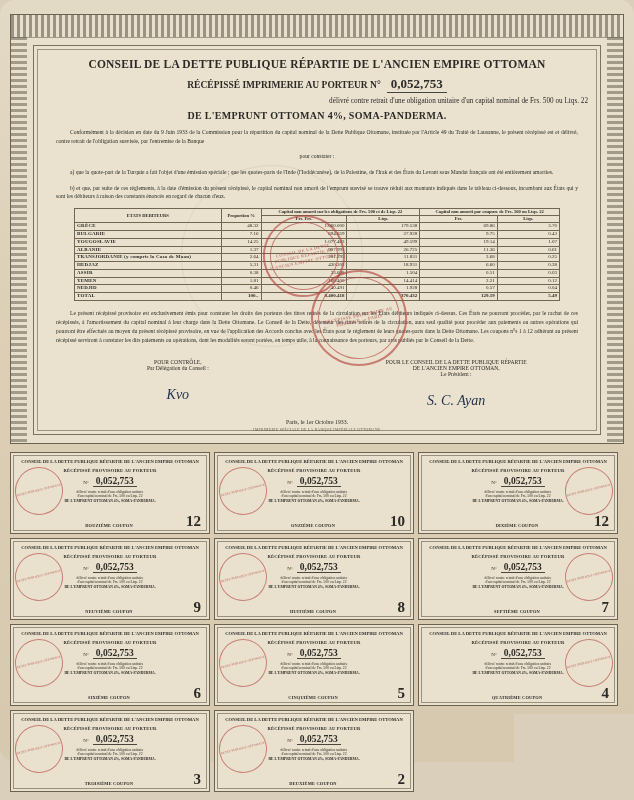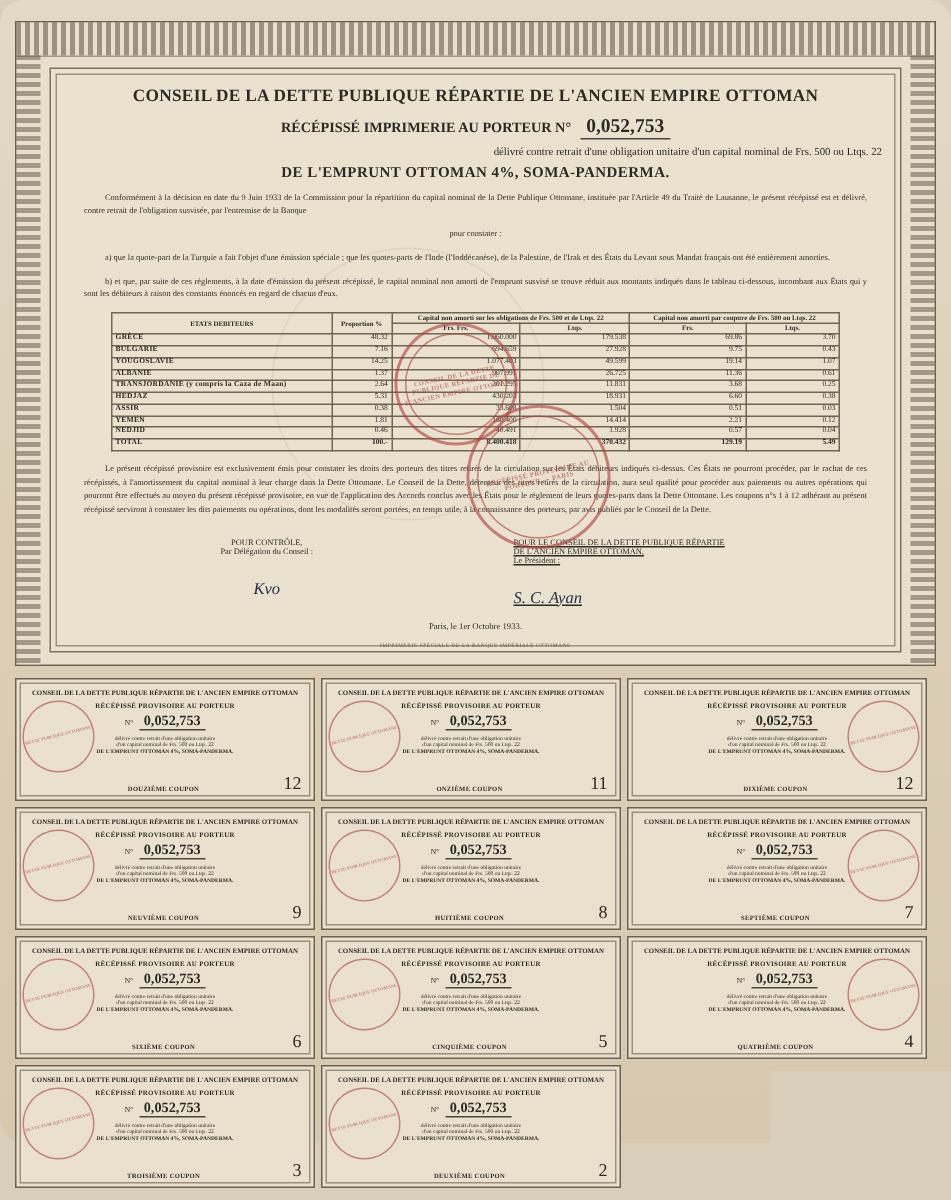--- a/index.html
+++ b/index.html
@@ -79,23 +79,23 @@
   }
   table.states th{font-weight:bold;text-align:center;font-size:4.6px;}
   table.states td.lbl{text-align:left;font-weight:bold;font-size:5px;letter-spacing:.2px;}
   table.states td.n{text-align:right;font-family:"Liberation Serif",serif;}
   tr.total td{font-weight:bold;}
   .para2{font-size:5.6px;line-height:1.6;text-align:justify;margin:8px 10px 0 10px;}
   .sigrow{
     display:flex;justify-content:space-between;margin:14px 18px 0 18px;font-size:5.6px;
   }
   .sig-l{width:45%;text-align:center;}
-  .sig-r{width:45%;text-decoration:underline;}
+  .sig-r{width:45%;text-align:center;}
   .sig-name{
-    font-family:"Liberation Serif",serif;font-style:italic;font-size:11px;
+    font-family:"Liberation Serif",serif;font-style:italic;font-size:14px;
     margin-top:16px;color:#24334d;
   }
   .place{font-size:5.8px;margin-top:10px;text-align:center;}
   .stamp{
     position:absolute;width:78px;height:78px;border:2px solid #b2403a;border-radius:50%;
     color:#b2403a;opacity:.62;
     display:flex;align-items:center;justify-content:center;text-align:center;
     font-size:4.4px;font-weight:bold;line-height:1.2;letter-spacing:.3px;
     transform:rotate(-12deg);
   }
@@ -135,21 +135,21 @@
     display:flex;justify-content:center;align-items:baseline;gap:4px;margin-top:3px;
     font-size:5px;
   }
   .c-num b{font-size:9.5px;border-bottom:1px solid #4a463c;padding:0 3px;}
   .c-sub{text-align:center;font-size:3.7px;line-height:1.35;margin-top:3px;}
   .c-foot{
     position:absolute;left:6px;right:8px;bottom:5px;
     display:flex;justify-content:center;align-items:flex-end;
     font-size:4.4px;font-weight:bold;letter-spacing:.2px;
   }
-  .c-no{position:absolute;right:8px;bottom:3px;font-size:12px;font-weight:normal;}
+  .c-no{position:absolute;right:8px;bottom:3px;font-size:15px;font-weight:bold;}
   .c-stamp{
     position:absolute;left:4px;top:14px;width:46px;height:46px;border:1.4px solid #b2403a;
     border-radius:50%;color:#b2403a;opacity:.6;transform:rotate(-14deg);
     display:flex;align-items:center;justify-content:center;text-align:center;
     font-size:3px;font-weight:bold;line-height:1.15;
   }
   .c-stamp.right{left:auto;right:4px;}
   .notch{
     position:absolute;right:0;bottom:0;width:120px;height:48px;background:#d9cfbb;
   }
@@ -322,21 +322,21 @@
       <div class="coupon">
         <div class="c-stamp">DETTE PUBLIQUE OTTOMANE</div>
         <div class="c-t1">CONSEIL DE LA DETTE PUBLIQUE RÉPARTIE DE L'ANCIEN EMPIRE OTTOMAN</div>
         <div class="c-t2">RÉCÉPISSÉ PROVISOIRE AU PORTEUR</div>
         <div class="c-num">
           <span>N°</span>
           <b>0,052,753</b>
         </div>
         <div class="c-sub">délivré contre retrait d'une obligation unitaire<br>d'un capital nominal de Frs. 500 ou Ltqs. 22<br><b>DE L'EMPRUNT OTTOMAN 4%, SOMA-PANDERMA.</b></div>
         <div class="c-foot">ONZIÈME COUPON</div>
-        <div class="c-no">11</div>
+        <div class="c-no">10</div>
       </div>
       <div class="coupon">
         <div class="c-stamp right">DETTE PUBLIQUE OTTOMANE</div>
         <div class="c-t1">CONSEIL DE LA DETTE PUBLIQUE RÉPARTIE DE L'ANCIEN EMPIRE OTTOMAN</div>
         <div class="c-t2">RÉCÉPISSÉ PROVISOIRE AU PORTEUR</div>
         <div class="c-num">
           <span>N°</span>
           <b>0,052,753</b>
         </div>
         <div class="c-sub">délivré contre retrait d'une obligation unitaire<br>d'un capital nominal de Frs. 500 ou Ltqs. 22<br><b>DE L'EMPRUNT OTTOMAN 4%, SOMA-PANDERMA.</b></div>

